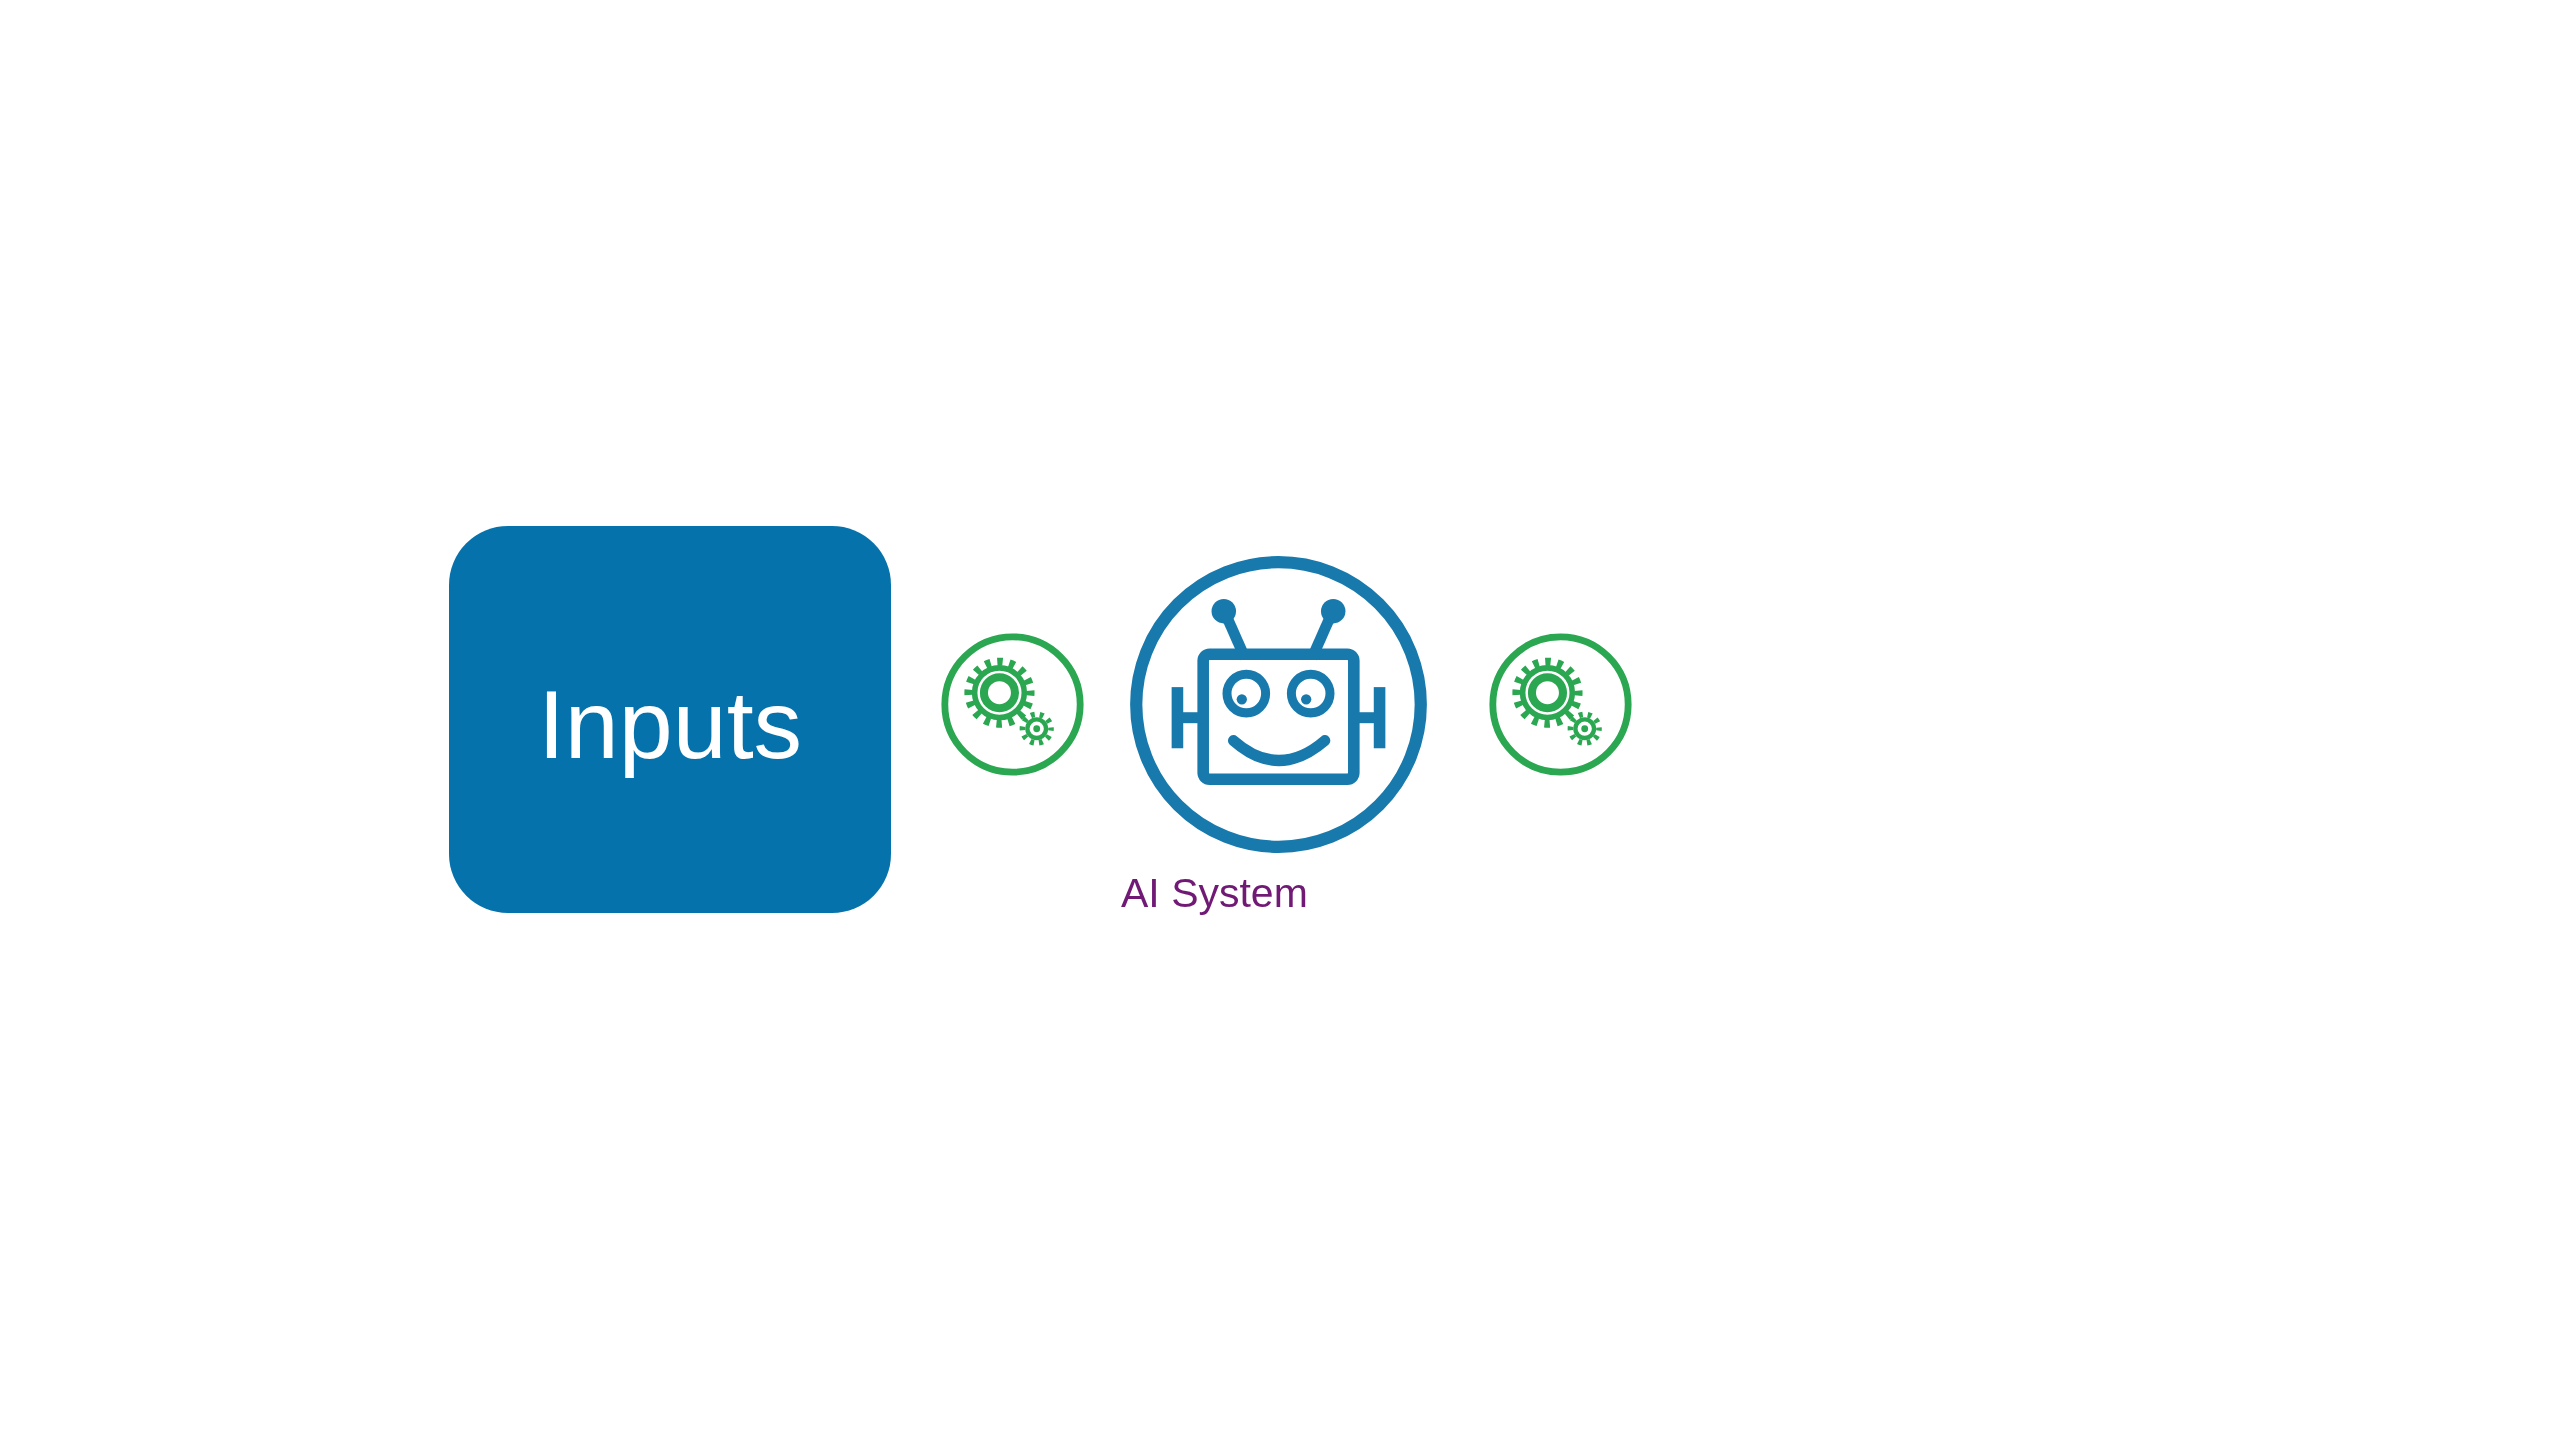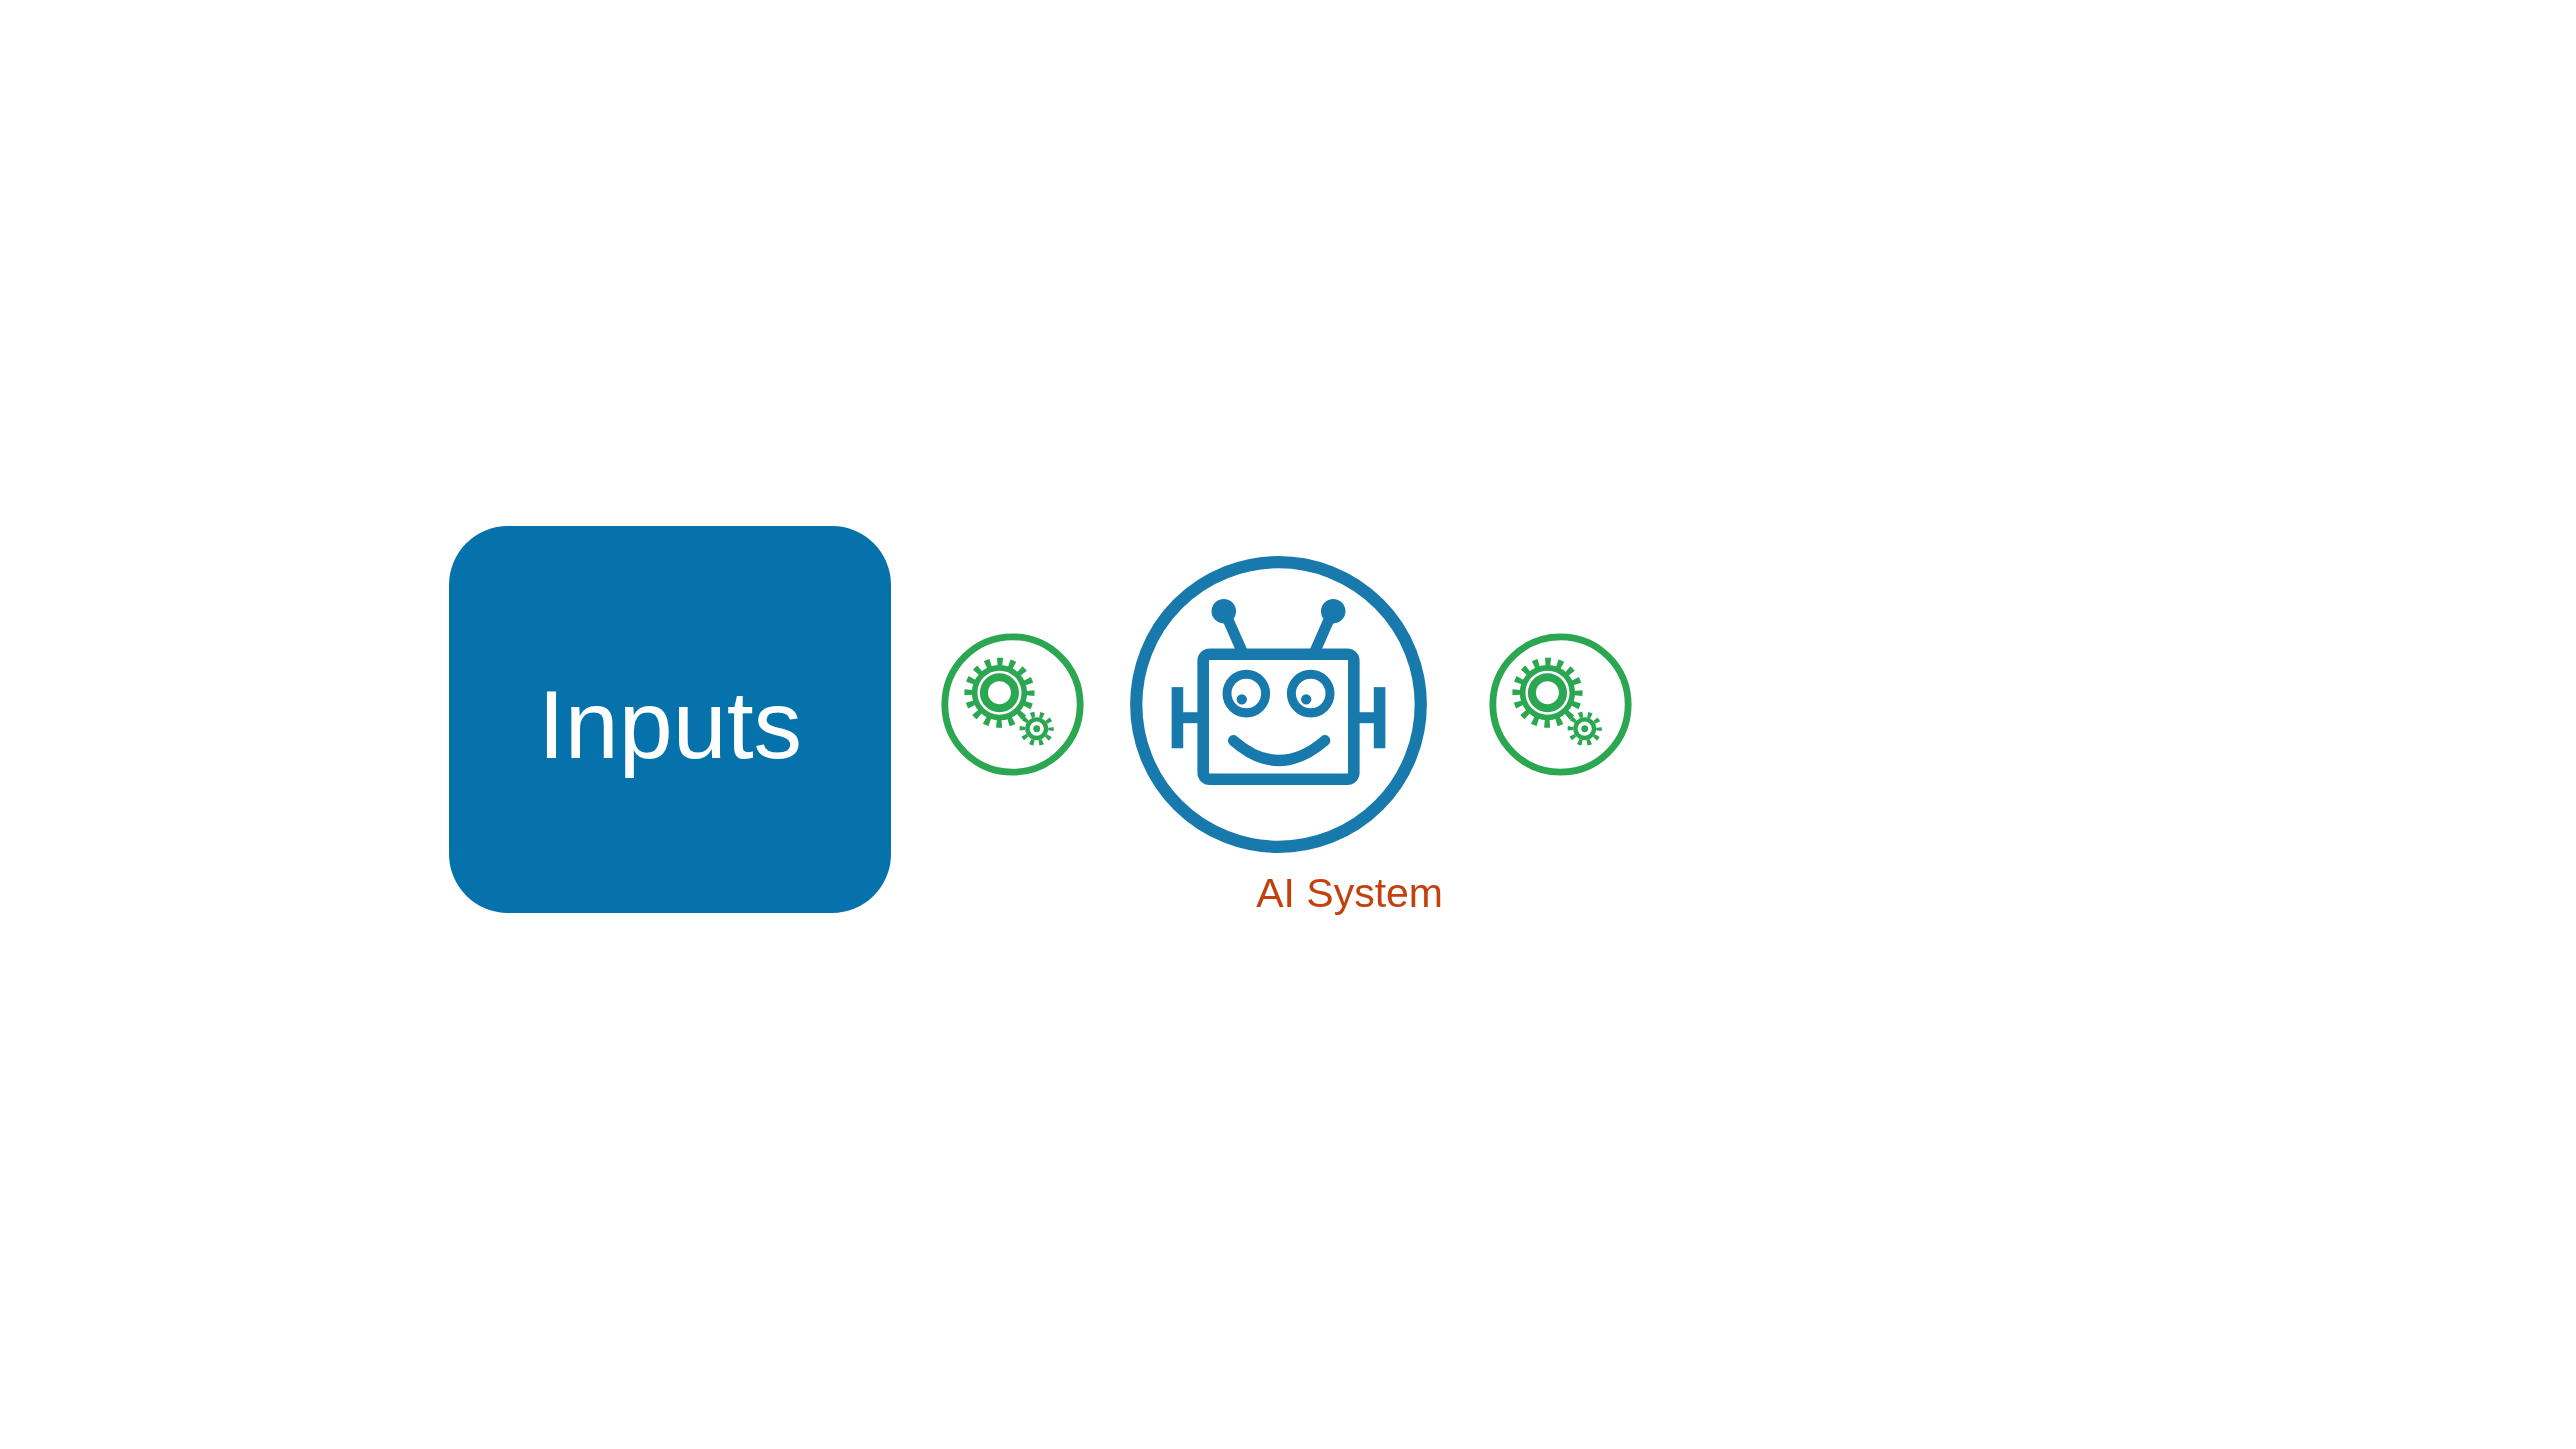--- a/index.html
+++ b/index.html
@@ -53,22 +53,22 @@
     top: 550px;
     width: 309px;
     height: 309px;
     color: #1879ad;
   }
   .ai-label {
     position: absolute;
     left: 1121px;
     top: 873px;
     width: 322px;
-    text-align: right;
-    color: #c2410c;
+    text-align: left;
+    color: #701a75;
     font-size: 41px;
     font-weight: 400;
     line-height: 1;
   }
   svg { display: block; }
 </style>
 </head>
 <body>
 
 <div class="canvas">

